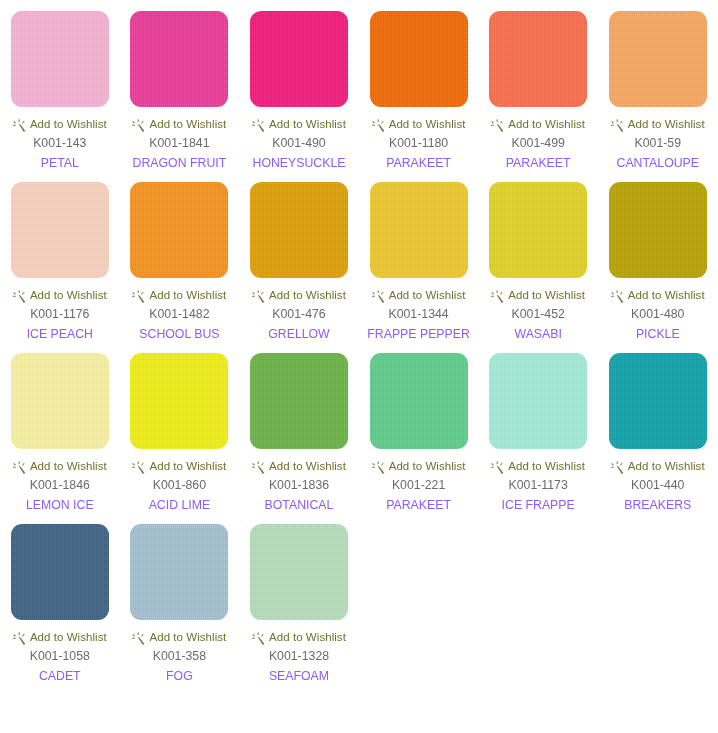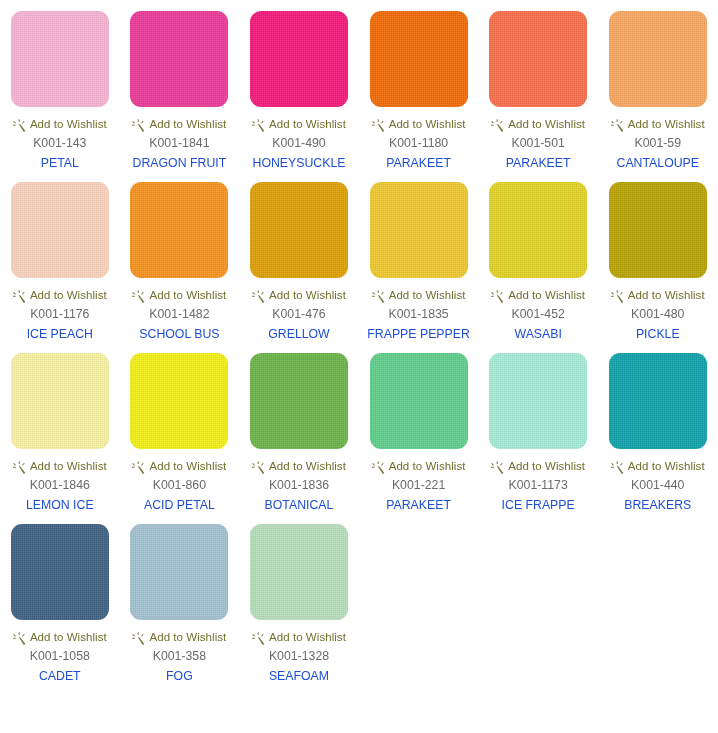--- a/index.html
+++ b/index.html
@@ -72,21 +72,21 @@
     font-size: 12.3px;
     color: #6a6a6a;
     margin-top: 5px;
     line-height: 15px;
     text-align: left;
     white-space: nowrap;
   }
 
   .color-name {
     font-size: 12.3px;
-    color: #1d4ed8;
+    color: #8b5cf6;
     margin-top: 4px;
     line-height: 16px;
     text-align: center;
     max-width: 112px;
     word-spacing: 0px;
   }
 </style>
 </head>
 <body>
 
@@ -166,21 +166,21 @@
             <g fill="#7a7740">
               <rect x="6.1" y="0.2" width="1.1" height="3.1" rx="0.4"></rect>
               <rect x="1.2" y="2.1" width="1.1" height="3.0" rx="0.4" transform="rotate(-42 1.75 3.6)"></rect>
               <rect x="10.6" y="2.0" width="1.1" height="3.0" rx="0.4" transform="rotate(42 11.15 3.5)"></rect>
               <rect x="0.0" y="6.2" width="3.0" height="1.1" rx="0.4"></rect>
               <path d="M6.0 4.6 L8.2 6.3 L13.3 13.0 L11.6 13.9 L7.3 7.4 Z"></path>
             </g>
           </svg></span>
         <span class="wishlist-label">Add to Wishlist</span>
       </div>
-      <div class="color-code">K001-501</div>
+      <div class="color-code">K001-499</div>
       <div class="color-name">PARAKEET</div>
     </div>
     <div class="swatch-card">
       <div class="swatch-chip" style="background-color: rgb(249, 168, 99);"></div>
       <div class="wishlist-row">
         <span class="sparkle-icon"><svg viewBox="0 0 14 14" xmlns="http://www.w3.org/2000/svg" aria-hidden="true">
             <g fill="#7a7740">
               <rect x="6.1" y="0.2" width="1.1" height="3.1" rx="0.4"></rect>
               <rect x="1.2" y="2.1" width="1.1" height="3.0" rx="0.4" transform="rotate(-42 1.75 3.6)"></rect>
               <rect x="10.6" y="2.0" width="1.1" height="3.0" rx="0.4" transform="rotate(42 11.15 3.5)"></rect>
@@ -251,21 +251,21 @@
             <g fill="#7a7740">
               <rect x="6.1" y="0.2" width="1.1" height="3.1" rx="0.4"></rect>
               <rect x="1.2" y="2.1" width="1.1" height="3.0" rx="0.4" transform="rotate(-42 1.75 3.6)"></rect>
               <rect x="10.6" y="2.0" width="1.1" height="3.0" rx="0.4" transform="rotate(42 11.15 3.5)"></rect>
               <rect x="0.0" y="6.2" width="3.0" height="1.1" rx="0.4"></rect>
               <path d="M6.0 4.6 L8.2 6.3 L13.3 13.0 L11.6 13.9 L7.3 7.4 Z"></path>
             </g>
           </svg></span>
         <span class="wishlist-label">Add to Wishlist</span>
       </div>
-      <div class="color-code">K001-1835</div>
+      <div class="color-code">K001-1344</div>
       <div class="color-name">FRAPPE PEPPER</div>
     </div>
     <div class="swatch-card">
       <div class="swatch-chip" style="background-color: rgb(226, 212, 39);"></div>
       <div class="wishlist-row">
         <span class="sparkle-icon"><svg viewBox="0 0 14 14" xmlns="http://www.w3.org/2000/svg" aria-hidden="true">
             <g fill="#7a7740">
               <rect x="6.1" y="0.2" width="1.1" height="3.1" rx="0.4"></rect>
               <rect x="1.2" y="2.1" width="1.1" height="3.0" rx="0.4" transform="rotate(-42 1.75 3.6)"></rect>
               <rect x="10.6" y="2.0" width="1.1" height="3.0" rx="0.4" transform="rotate(42 11.15 3.5)"></rect>
@@ -320,21 +320,21 @@
               <rect x="6.1" y="0.2" width="1.1" height="3.1" rx="0.4"></rect>
               <rect x="1.2" y="2.1" width="1.1" height="3.0" rx="0.4" transform="rotate(-42 1.75 3.6)"></rect>
               <rect x="10.6" y="2.0" width="1.1" height="3.0" rx="0.4" transform="rotate(42 11.15 3.5)"></rect>
               <rect x="0.0" y="6.2" width="3.0" height="1.1" rx="0.4"></rect>
               <path d="M6.0 4.6 L8.2 6.3 L13.3 13.0 L11.6 13.9 L7.3 7.4 Z"></path>
             </g>
           </svg></span>
         <span class="wishlist-label">Add to Wishlist</span>
       </div>
       <div class="color-code">K001-860</div>
-      <div class="color-name">ACID PETAL</div>
+      <div class="color-name">ACID LIME</div>
     </div>
     <div class="swatch-card">
       <div class="swatch-chip" style="background-color: rgb(108, 180, 72);"></div>
       <div class="wishlist-row">
         <span class="sparkle-icon"><svg viewBox="0 0 14 14" xmlns="http://www.w3.org/2000/svg" aria-hidden="true">
             <g fill="#7a7740">
               <rect x="6.1" y="0.2" width="1.1" height="3.1" rx="0.4"></rect>
               <rect x="1.2" y="2.1" width="1.1" height="3.0" rx="0.4" transform="rotate(-42 1.75 3.6)"></rect>
               <rect x="10.6" y="2.0" width="1.1" height="3.0" rx="0.4" transform="rotate(42 11.15 3.5)"></rect>
               <rect x="0.0" y="6.2" width="3.0" height="1.1" rx="0.4"></rect>

